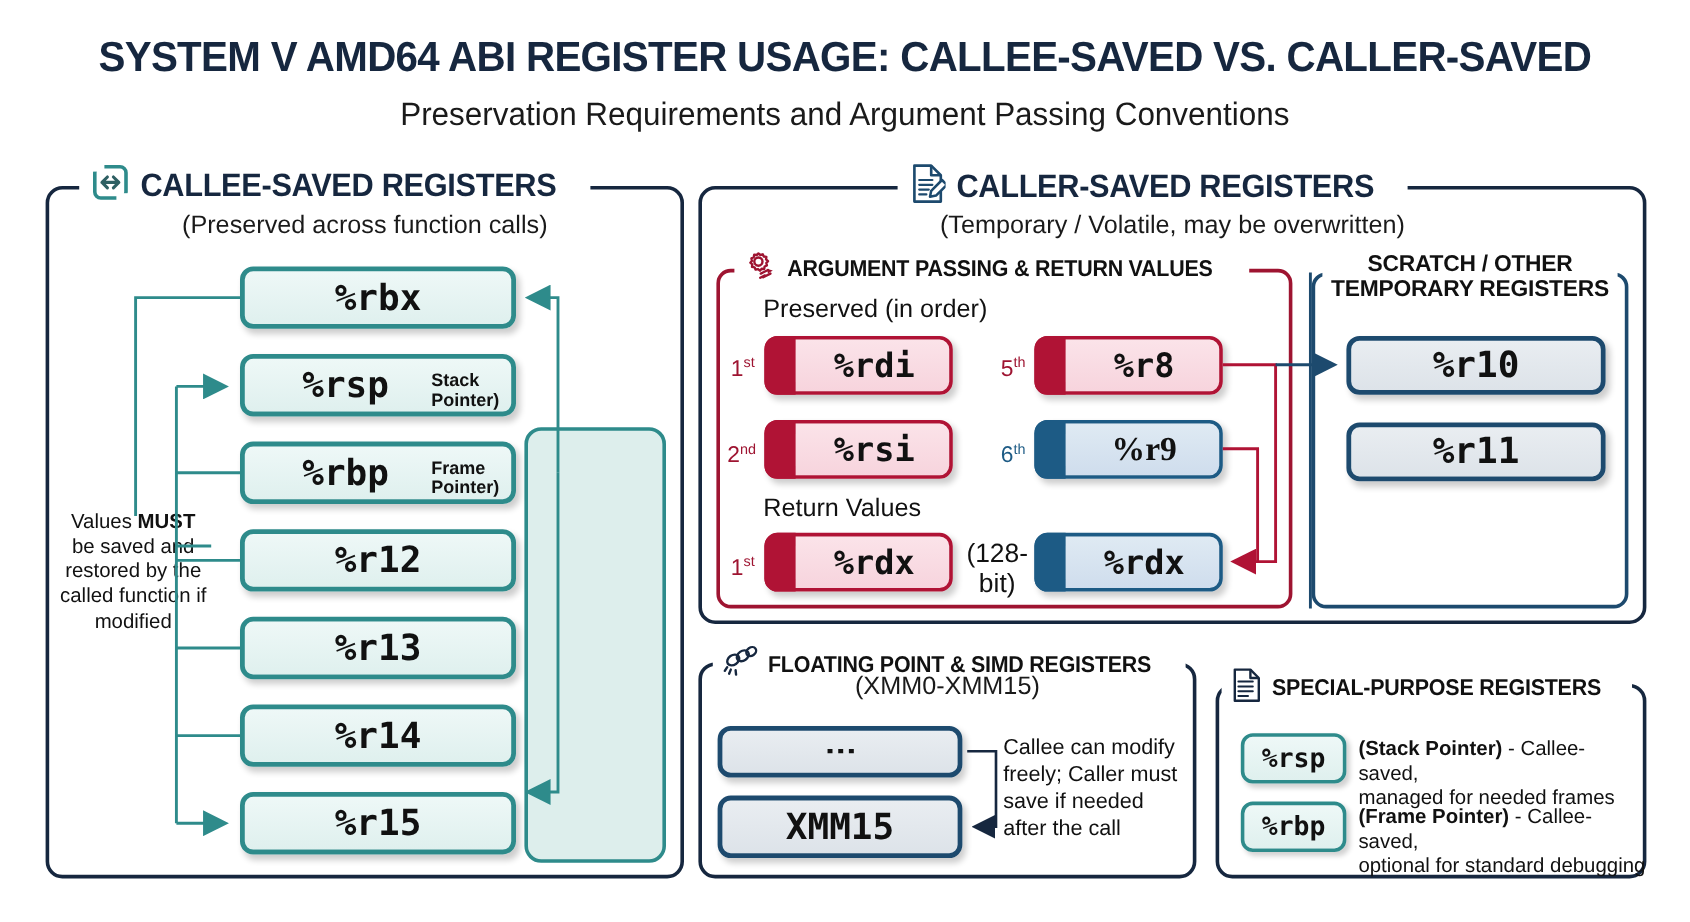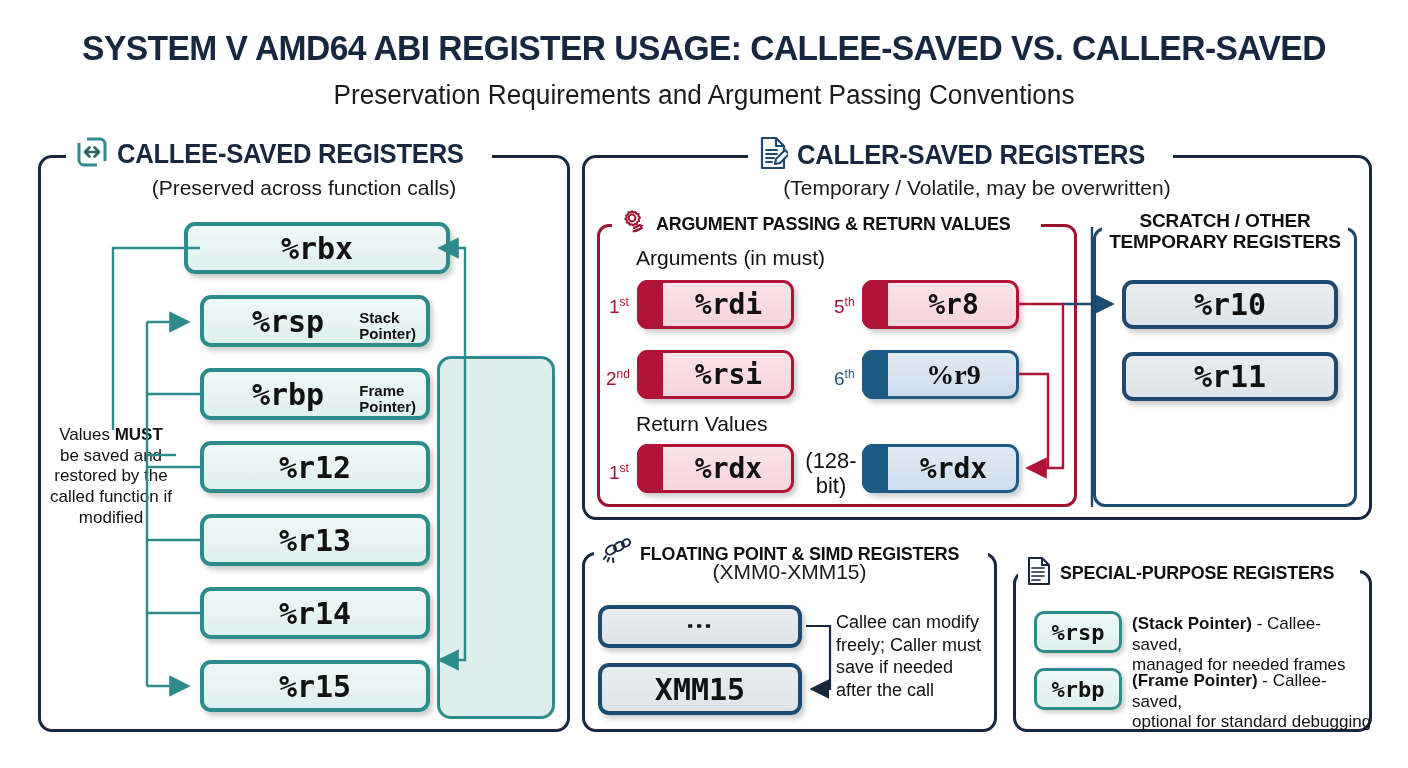--- a/index.html
+++ b/index.html
@@ -175,21 +175,21 @@
   </div>
   <div class="panel-sub" style="left:38px; top:176px; width:532px;">(Preserved across function calls)</div>
 
   <div class="bigtealbox" style="left:437px; top:356px; width:118px; height:363px;"></div>
 
   <div class="note" style="left:46px; top:425px; width:130px; text-align:center;">
     <span>Values </span><b>MUST</b><br>
     <span>be saved and restored by the called function if modified</span>
   </div>
 
-  <div class="chip teal" style="left:184px; top:222px; width:266px; height:52px;">
+  <div class="chip teal" style="left:200px; top:222px; width:230px; height:52px;">
     <span>%rbx</span>
   </div>
 
   <div class="chip teal" style="left:200px; top:295px; width:230px; height:52px; padding-right:54px;">
     <span>%rsp</span>
     <span class="chip-sup" style="right:10px; top:11px;">
       <span>Stack</span><br>
       <span>Pointer)</span>
     </span>
   </div>
@@ -239,21 +239,21 @@
           <circle cx="12" cy="10" r="3.4"></circle>
           <path d="M12 3.2 l1.6 1.3 2-0.6 0.9 1.9 2.1 0.3 -0.2 2.1 1.6 1.4 -1.4 1.6 0.5 2 -1.9 0.9 -0.4 2.1 -2.1 -0.2 -1.4 1.6 -1.6 -1.4 -2 0.5 -0.9 -1.9 -2.1 -0.4 0.2 -2.1 -1.6 -1.4 1.4 -1.6 -0.5 -2 1.9 -0.9 0.4 -2.1 2.1 0.2z"></path>
           <path d="M14 20 l6 -3 M16 23 l6 -3 M13.5 23.5 l4 -2"></path>
           <path d="M19 16 l5 1.5 -4 2.5z" fill="#9e1431" stroke="none"></path>
         </g>
       </svg>
     </span>
     <span class="stext">ARGUMENT PASSING &amp; RETURN VALUES</span>
   </div>
 
-  <div class="lbl" style="left:636px; top:246px;">Arguments (in must)</div>
+  <div class="lbl" style="left:636px; top:246px;">Preserved (in order)</div>
   <div class="lbl" style="left:636px; top:412px;">Return Values</div>
 
   <div class="ord r" style="left:609px; top:295px;">
     <span>1</span><sup>st</sup>
   </div>
   <div class="ord r" style="left:606px; top:367px;">
     <span>2</span><sup>nd</sup>
   </div>
   <div class="ord r" style="left:834px; top:295px;">
     <span>5</span><sup>th</sup>

